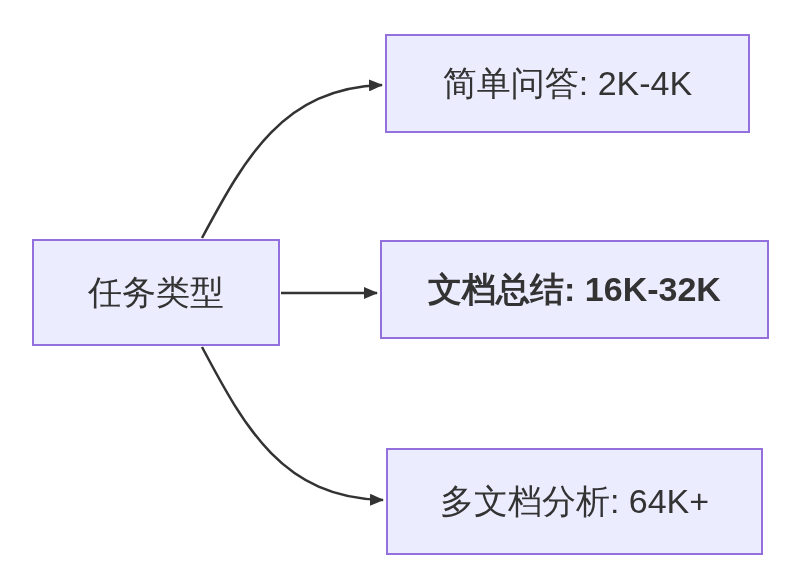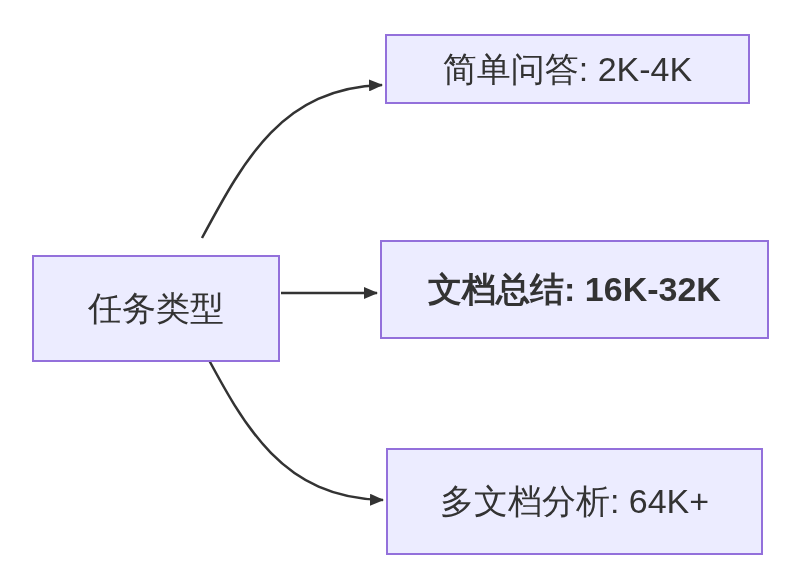--- a/index.html
+++ b/index.html
@@ -35,22 +35,22 @@
     border: 2.5px solid #9370DB;
     display: flex;
     align-items: center;
     justify-content: center;
     color: #333333;
     font-size: 34px;
     line-height: 1.2;
     white-space: nowrap;
     text-align: center;
   }
-  .node-root    { left: 32px;  top: 239px; width: 248px; height: 107px; margin-top: 16px; }
-  .node-branch0 { left: 385px; top: 34px;  width: 365px; height: 70px;  }
+  .node-root    { left: 32px;  top: 239px; width: 248px; height: 107px; }
+  .node-branch0 { left: 385px; top: 34px;  width: 365px; height: 99px;  }
   .node-branch1 { left: 380px; top: 240px; width: 389px; height: 99px; font-weight: bold;  }
   .node-branch2 { left: 386px; top: 448px; width: 377px; height: 107px; }
 </style>
 </head>
 <body>
 
 <div class="canvas">
 
   <svg class="edges" viewBox="0 0 787 572" xmlns="http://www.w3.org/2000/svg" aria-hidden="true">
     <defs>

